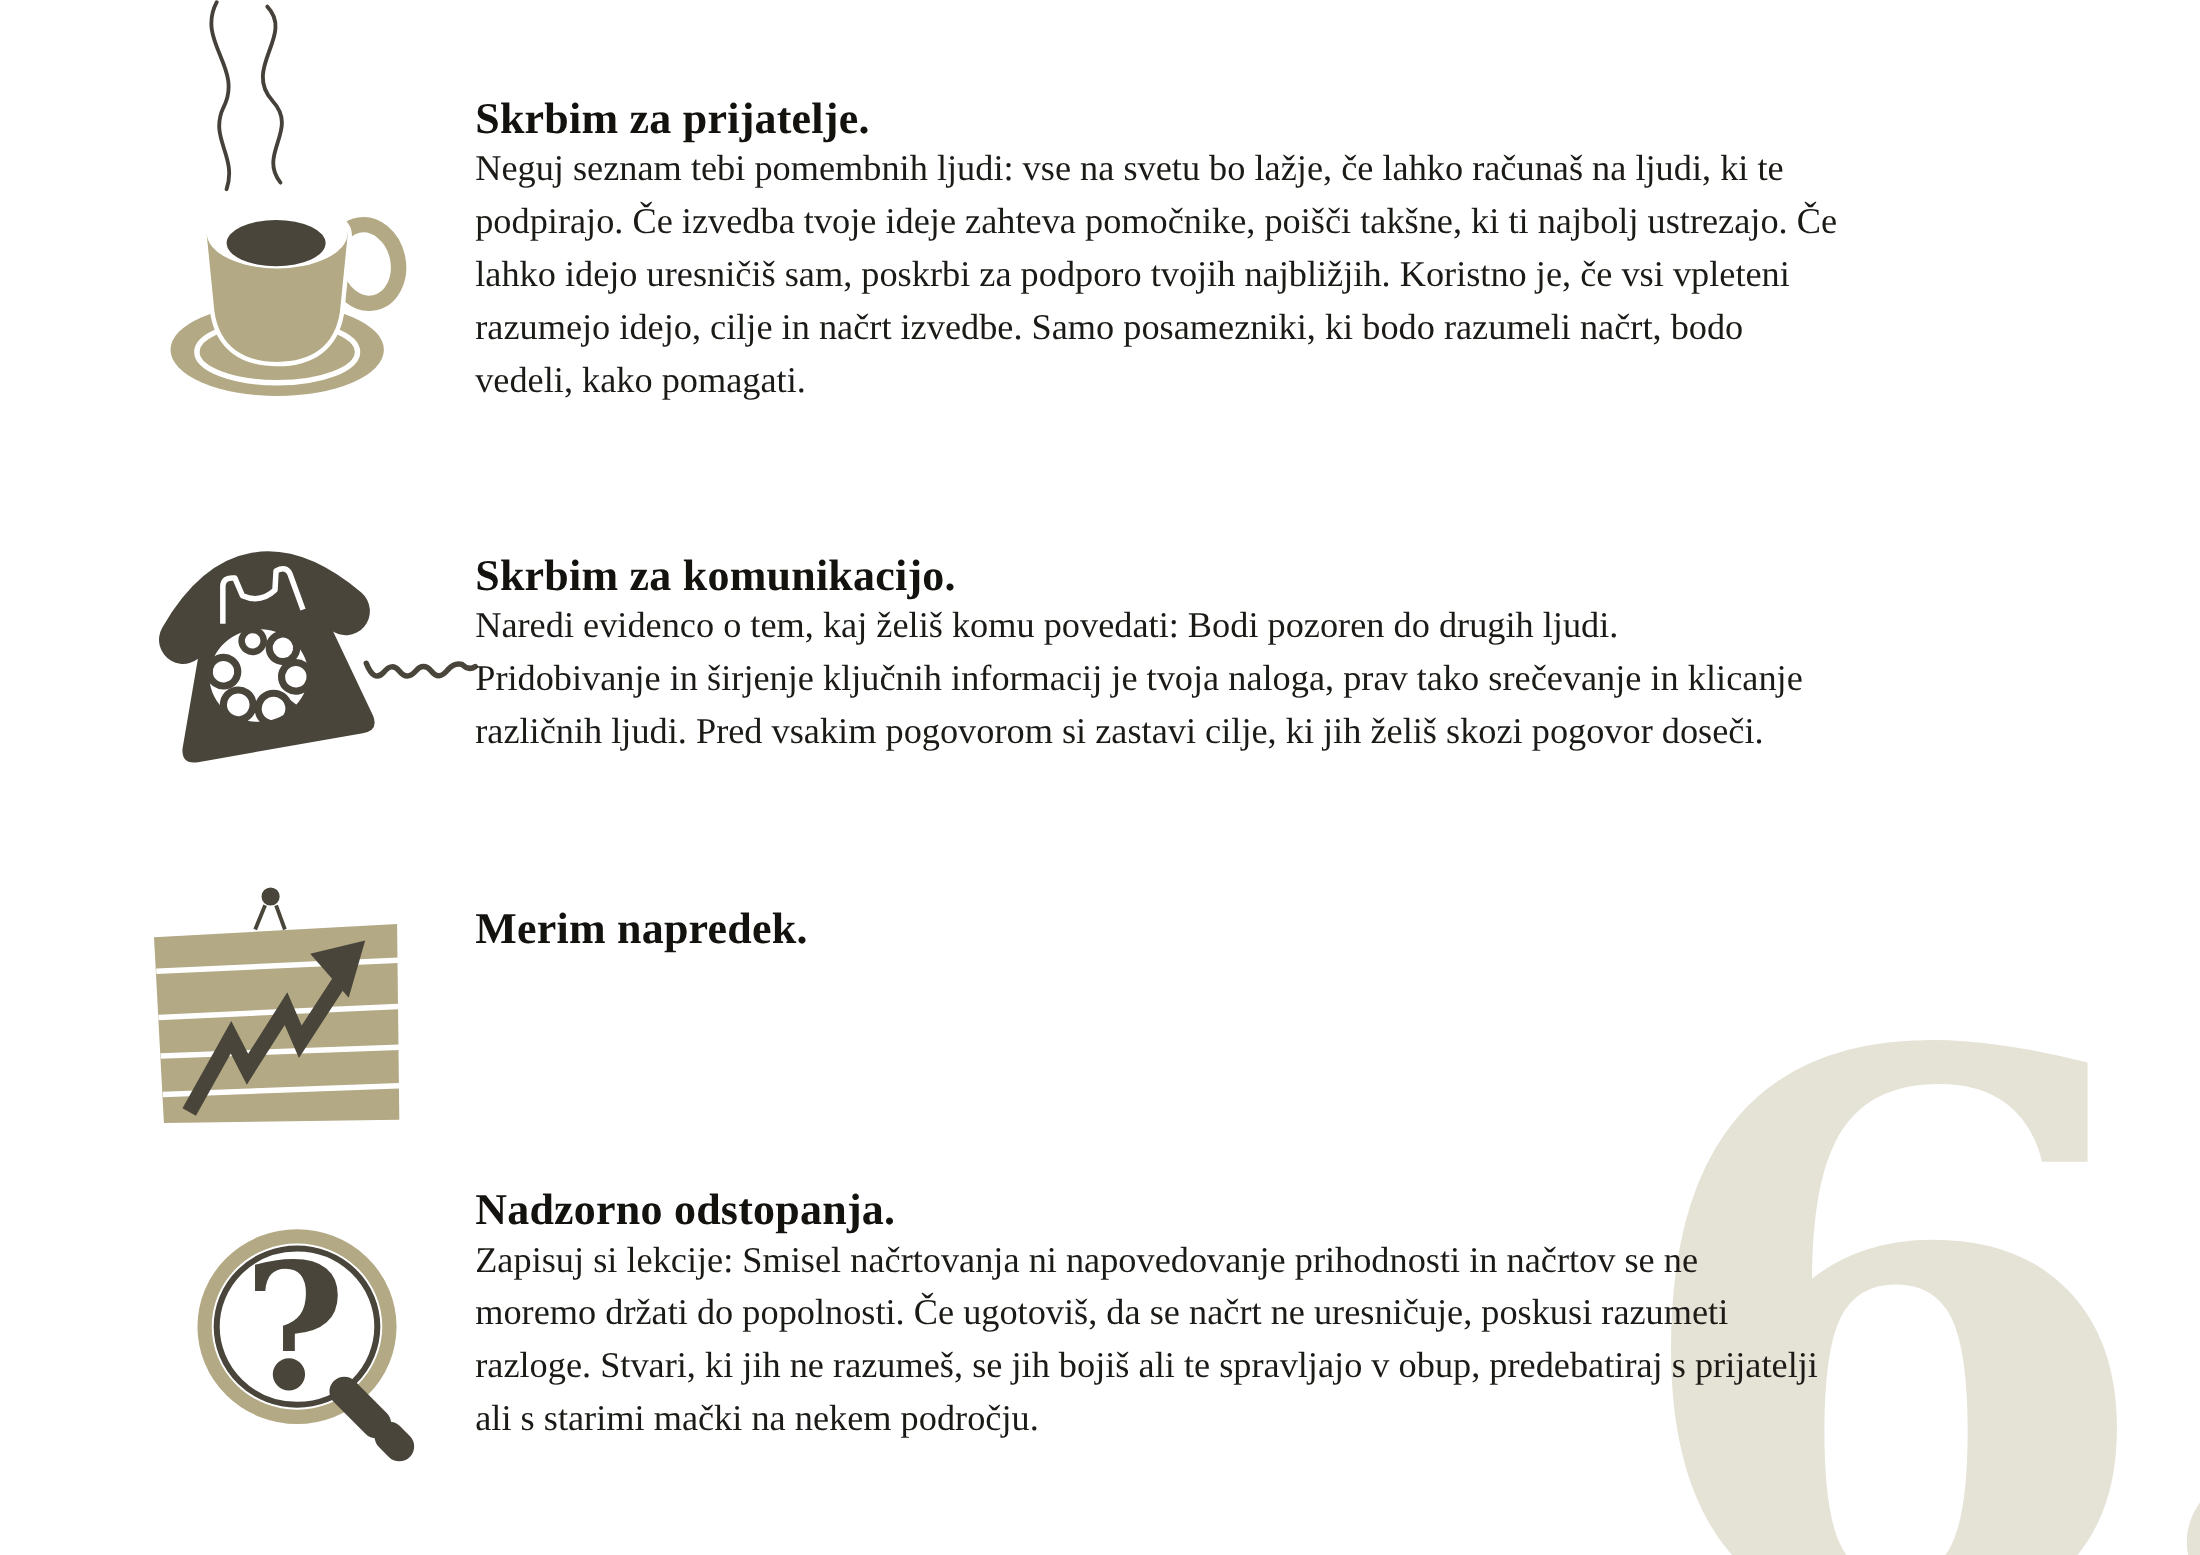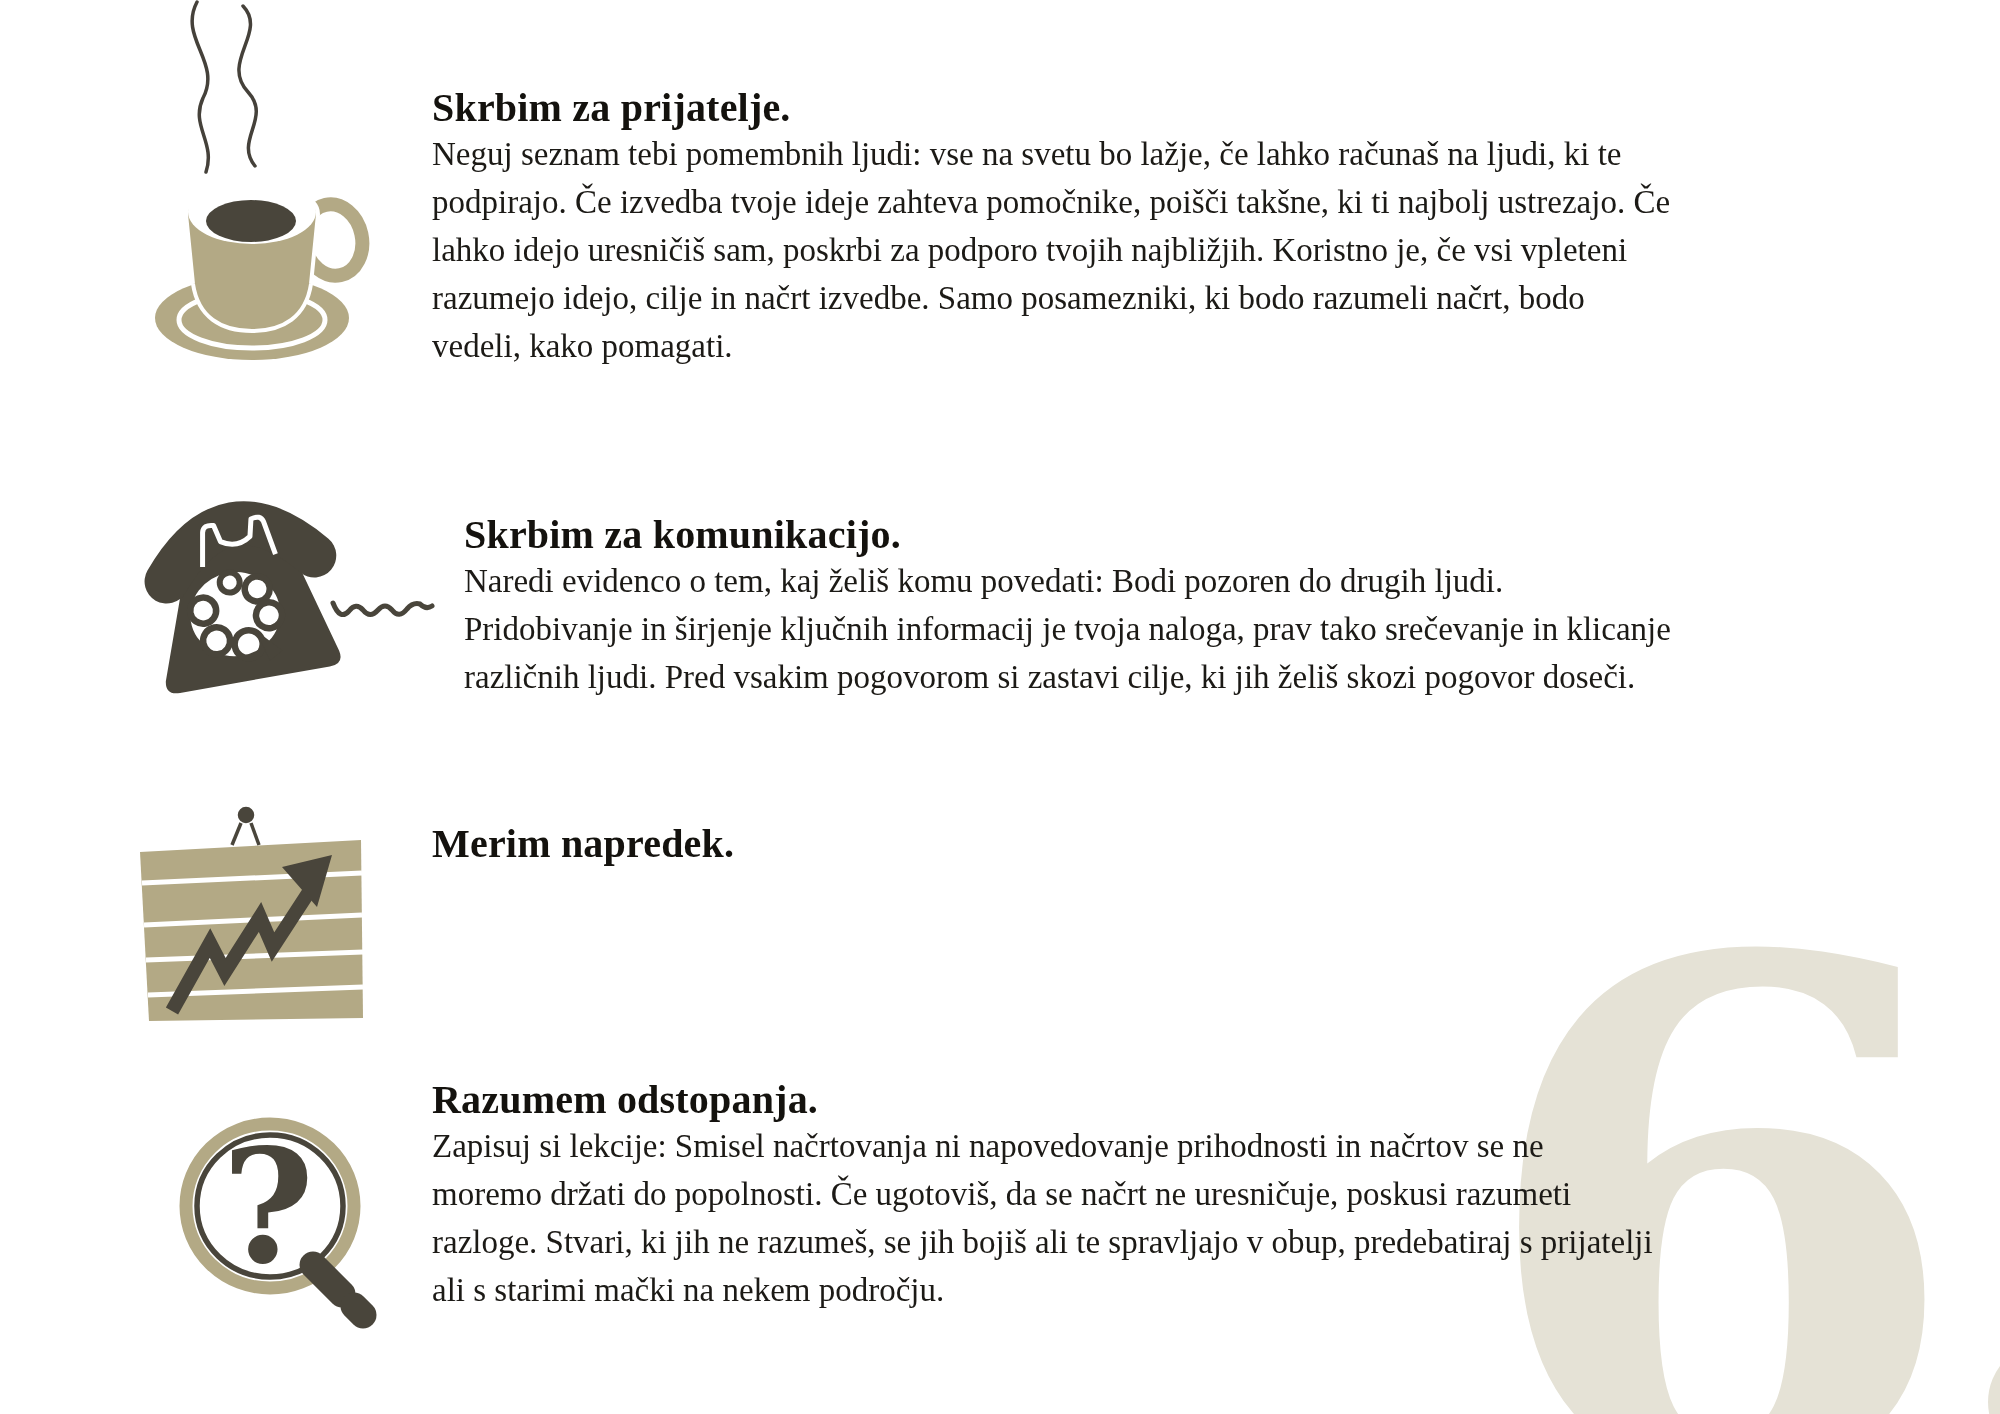--- a/index.html
+++ b/index.html
@@ -79,21 +79,21 @@
         <circle cx="115" cy="125" r="13" fill="none" stroke="#49453b" stroke-width="6.5"></circle>
         <circle cx="90" cy="150" r="14" fill="none" stroke="#49453b" stroke-width="6.5"></circle>
         <circle cx="59" cy="141" r="13.5" fill="none" stroke="#49453b" stroke-width="6.5"></circle>
         <circle cx="51" cy="109" r="13" fill="none" stroke="#49453b" stroke-width="6.5"></circle>
         <path d="M100,138 L122,162 L108,170 Z" fill="#49453b"></path>
       </g>
       <path d="M183,108 q7,18 16,8 q7,-9 14,-1 q7,9 15,0 q7,-8 14,0 q7,9 15,-1 q6,-7 13,-5 q6,6 12,2" fill="none" stroke="#49453b" stroke-width="5" stroke-linecap="round"></path>
     </svg>
   </div>
   <div class="section" style="top:497px;">
-    <div class="section-text" style="top:16px;margin-left:32px;">
+    <div class="section-text" style="top:4px;">
       <h2>Skrbim za komunikacijo.</h2>
       <p>Naredi evidenco o tem, kaj želiš komu povedati: Bodi pozoren do drugih ljudi.
 Pridobivanje in širjenje ključnih informacij je tvoja naloga, prav tako srečevanje in klicanje
 različnih ljudi. Pred vsakim pogovorom si zastavi cilje, ki jih želiš skozi pogovor doseči.</p>
     </div>
   </div>
 
   <div class="icon-box" style="left:120px; top:795px;">
     <svg width="260" height="235" viewBox="0 0 260 235">
       <polygon points="20,57 241,45 243,223 29,226" fill="#b3a985"></polygon>
@@ -118,21 +118,21 @@
     <svg width="230" height="250" viewBox="0 0 230 250">
       <ellipse cx="120" cy="121" rx="84" ry="82" fill="#ffffff" stroke="#b3a985" stroke-width="13"></ellipse>
       <ellipse cx="120" cy="121" rx="73" ry="71" fill="none" stroke="#49453b" stroke-width="5.5"></ellipse>
       <text class="q-glyph" x="118" y="177" text-anchor="middle" fill="#49453b">?</text>
       <line x1="163" y1="180" x2="192" y2="209" stroke="#49453b" stroke-width="27" stroke-linecap="round"></line>
       <line x1="204" y1="221" x2="213" y2="230" stroke="#49453b" stroke-width="27" stroke-linecap="round"></line>
     </svg>
   </div>
   <div class="section" style="top:1078px;">
     <div class="section-text" style="top:0;">
-      <h2>Razumem odstopanja.</h2>
+      <h2>Nadzorno odstopanja.</h2>
       <p>Zapisuj si lekcije: Smisel načrtovanja ni napovedovanje prihodnosti in načrtov se ne
 moremo držati do popolnosti. Če ugotoviš, da se načrt ne uresničuje, poskusi razumeti
 razloge. Stvari, ki jih ne razumeš, se jih bojiš ali te spravljajo v obup, predebatiraj s prijatelji
 ali s starimi mački na nekem področju.</p>
     </div>
   </div>
 
 </div>
 
 </body></html>

